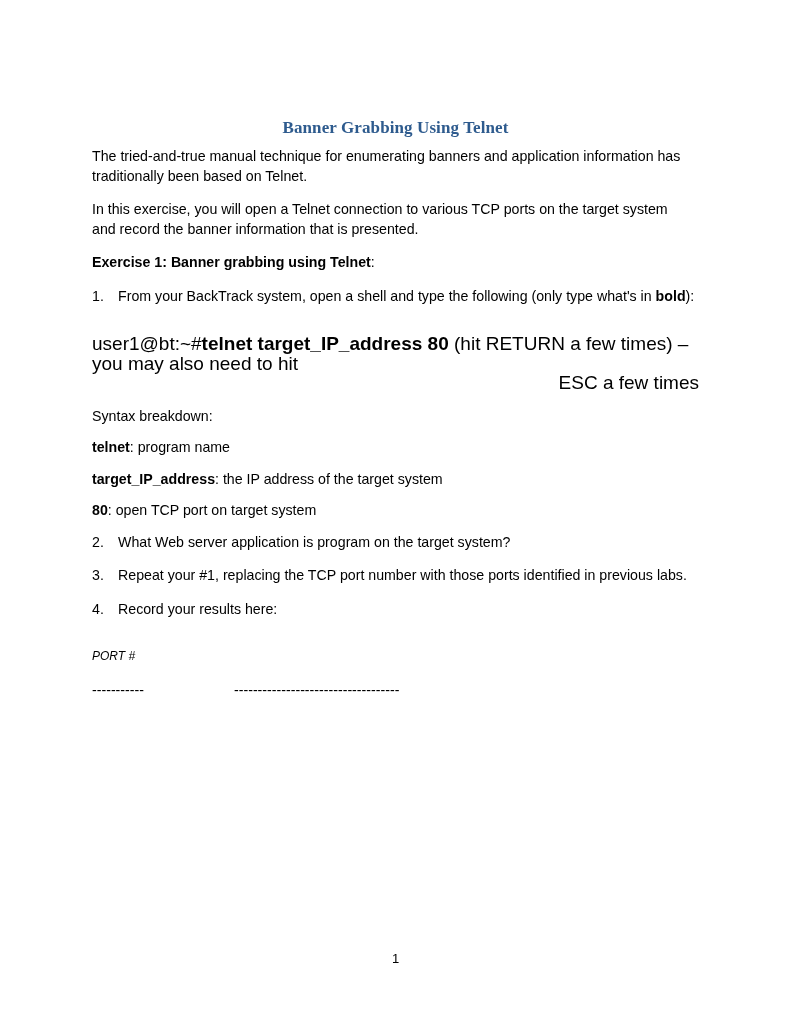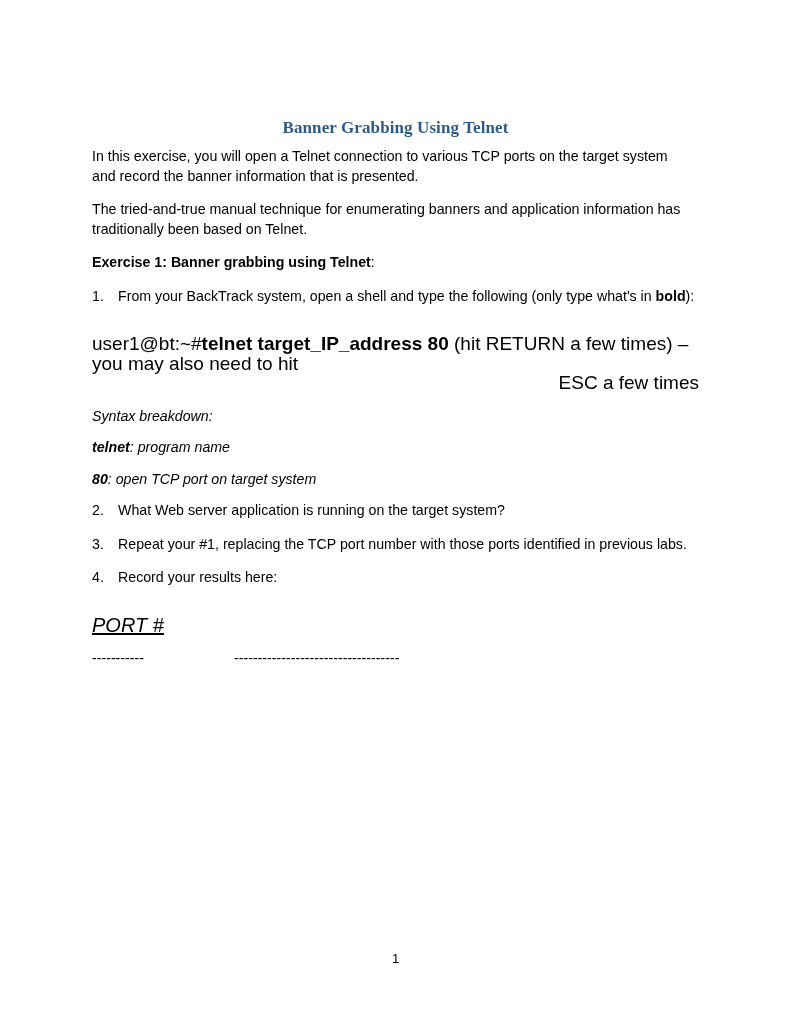--- a/index.html
+++ b/index.html
@@ -32,21 +32,20 @@
     letter-spacing: 0.1px;
   }
   p.para {
     font-size: 14.2px;
     line-height: 19.5px;
     margin: 0 0 14px 0;
     max-width: 600px;
   }
   p.tight {
     margin-bottom: 12px;
-    font-style: italic;
   }
   .bold {
     font-weight: bold;
     text-align: right;
   }
   ol.steps {
     list-style: none;
     margin: 0;
     padding: 0;
   }
@@ -75,24 +74,23 @@
     display: block;
     padding-left: 24px;
     text-align: right;
   }
   .gap-lg {
     height: 14px;
   }
   .table-head {
     display: flex;
     font-style: italic;
-    font-size: 20px;
+    font-size: 12px;
     line-height: 19.5px;
     margin: 0 0 14px 0;
-    text-decoration: underline;
   }
   .col1 {
     width: 142px;
     flex: 0 0 142px;
   }
   .col2 {
     flex: 1 1 auto;
   }
   .rule-row {
     display: flex;
@@ -109,48 +107,49 @@
     font-size: 13px;
   }
 </style>
 </head>
 <body>
 
 <div class="page">
 
   <h1 class="doc-title">Banner Grabbing Using Telnet</h1>
 
+  <p class="para">The tried-and-true manual technique for enumerating banners and application information has traditionally been based on Telnet.</p>
+
   <p class="para">In this exercise, you will open a Telnet connection to various TCP ports on the target system and record the banner information that is presented.</p>
-
-  <p class="para">The tried-and-true manual technique for enumerating banners and application information has traditionally been based on Telnet.</p>
 
   <p class="para"><span class="bold">Exercise 1: Banner grabbing using Telnet</span><span>:</span></p>
 
   <ol class="steps">
     <li class="step">
       <span class="step-num">1.</span>
       <span class="step-body"><span>From your BackTrack system, open a shell and type the following (only type what's in </span><span class="bold">bold</span><span>):</span></span>
     </li>
   </ol>
 
   <div class="gap-lg"></div>
 
   <p class="cmd-line"><span>user1@bt:~#</span><span class="bold">telnet target_IP_address 80</span><span> (hit RETURN a few times) – you may also need to hit</span><span class="cmd-indent">ESC a few times</span></p>
 
   <p class="para tight">Syntax breakdown:</p>
 
   <p class="para tight"><span class="bold">telnet</span><span>: program name</span></p>
 
+  <p class="para tight"><span class="bold">target_IP_address</span><span>: the IP address of the target system</span></p>
 
   <p class="para tight"><span class="bold">80</span><span>: open TCP port on target system</span></p>
 
   <ol class="steps">
     <li class="step">
       <span class="step-num">2.</span>
-      <span class="step-body">What Web server application is running on the target system?</span>
+      <span class="step-body">What Web server application is program on the target system?</span>
     </li>
     <li class="step" style="margin-top:14px;">
       <span class="step-num">3.</span>
       <span class="step-body">Repeat your #1, replacing the TCP port number with those ports identified in previous labs.</span>
     </li>
     <li class="step" style="margin-top:14px;">
       <span class="step-num">4.</span>
       <span class="step-body">Record your results here:</span>
     </li>
   </ol>

